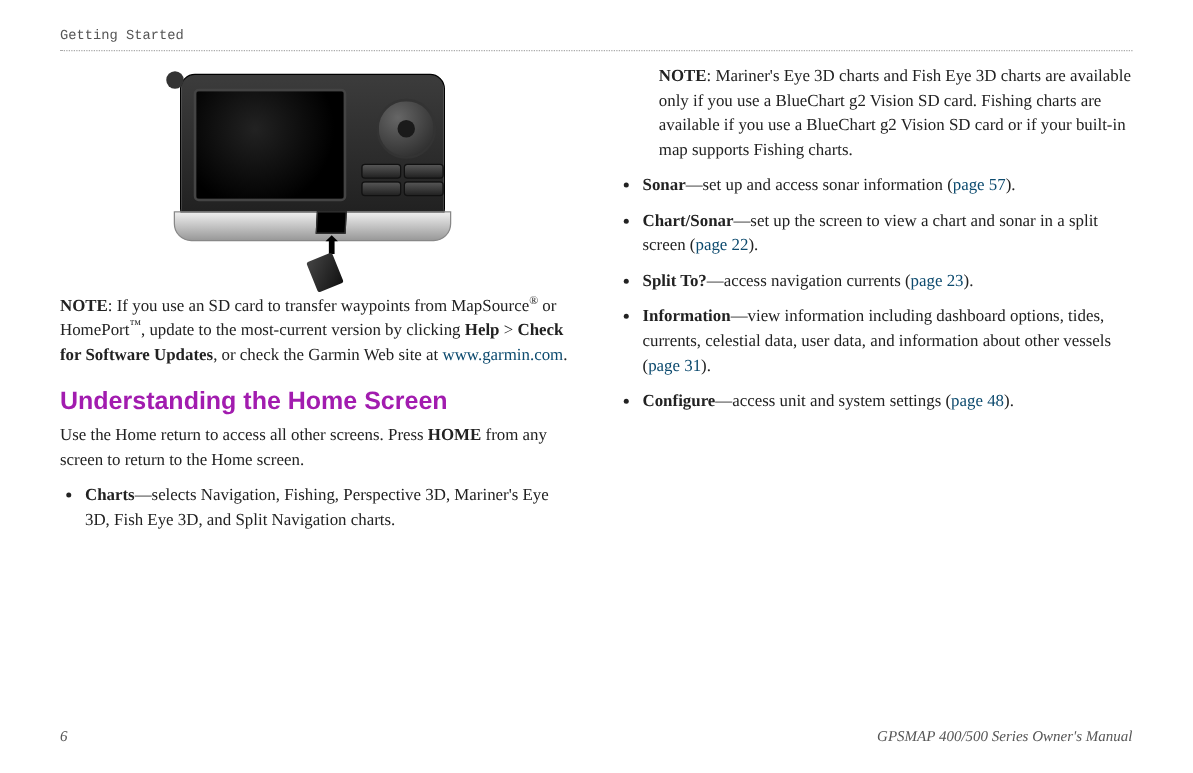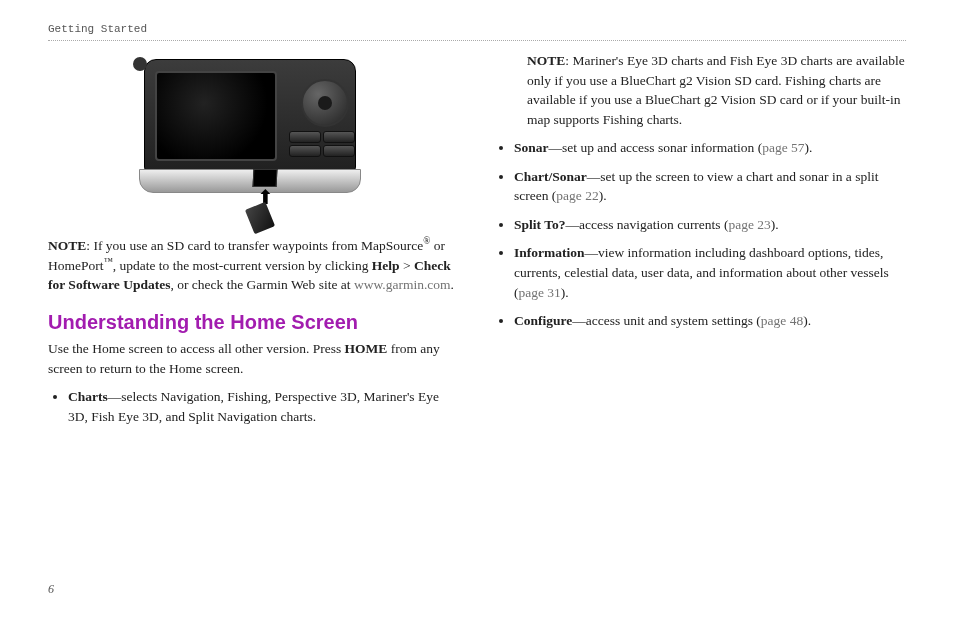--- a/index.html
+++ b/index.html
@@ -123,21 +123,21 @@
     left:120px; top:154px;
     width:22px; height:26px;
     background:linear-gradient(135deg,#444,#111);
     border-radius:2px;
     transform:rotate(-22deg);
   }
 
   p { margin: 0 0 9px 0; }
   .b { font-weight: bold; }
   .sup { font-size:0.7em; vertical-align: super; }
-  a.pglink, .pglink { color: #737373; text-decoration: none; }
+  a.pglink, .pglink { color: #0c4a6e; text-decoration: none; }
   h2.section {
     font-family: Arial, Helvetica, sans-serif;
     font-weight: bold;
     font-size: 20px;
     margin: 14px 0 2px 0;
     color: #a21caf;
   }
   ul.features {
     margin: 4px 0 0 0;
     padding-left: 20px;
@@ -185,21 +185,21 @@
         <div class="sd-card"></div>
       </div>
     </div>
 
     <p>
       <span class="b">NOTE</span><span>: If you use an SD card to transfer waypoints from MapSource</span><span class="sup">®</span><span> or HomePort</span><span class="sup">™</span><span>, update to the most-current version by clicking </span><span class="b">Help</span><span> &gt; </span><span class="b">Check for Software Updates</span><span>, or check the Garmin Web site at </span><a class="pglink">www.garmin.com</a><span>.</span>
     </p>
 
     <h2 class="section">Understanding the Home Screen</h2>
     <p>
-      <span>Use the Home screen to access all other version. Press </span><span class="b">HOME</span><span> from any screen to return to the Home screen.</span>
+      <span>Use the Home return to access all other screens. Press </span><span class="b">HOME</span><span> from any screen to return to the Home screen.</span>
     </p>
 
     <ul class="features">
       <li>
         <span class="b">Charts</span><span>—selects Navigation, Fishing, Perspective 3D, Mariner's Eye 3D, Fish Eye 3D, and Split Navigation charts.</span>
       </li>
     </ul>
 
   </div>
 
@@ -225,15 +225,16 @@
       <li>
         <span class="b">Configure</span><span>—access unit and system settings (</span><a class="pglink">page 48</a><span>).</span>
       </li>
     </ul>
 
   </div>
 </div>
 
 <div class="footer">
   <span>6</span>
+  <span>GPSMAP 400/500 Series Owner's Manual</span>
 </div>
 
 </div>
 
 </body></html>

